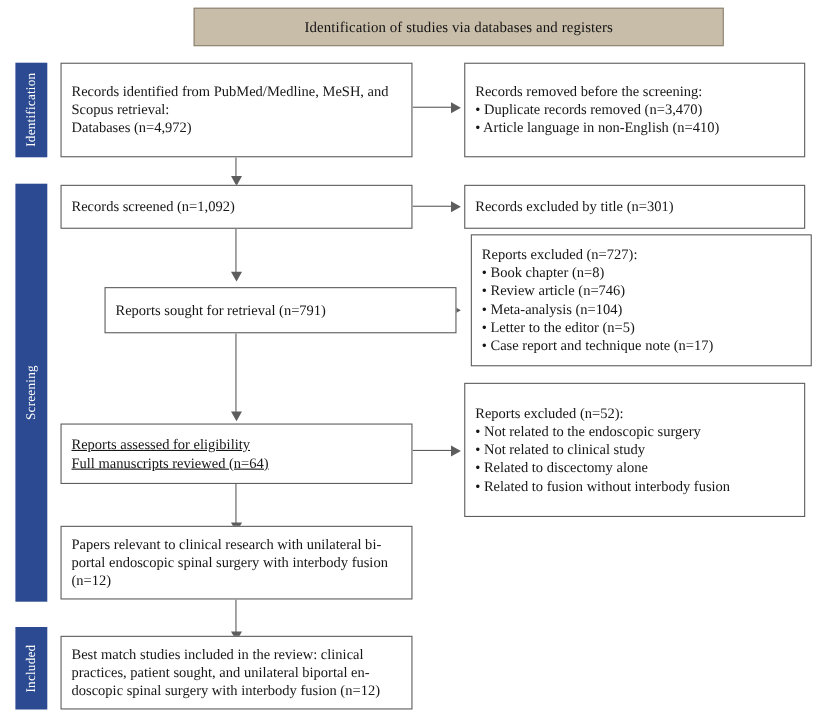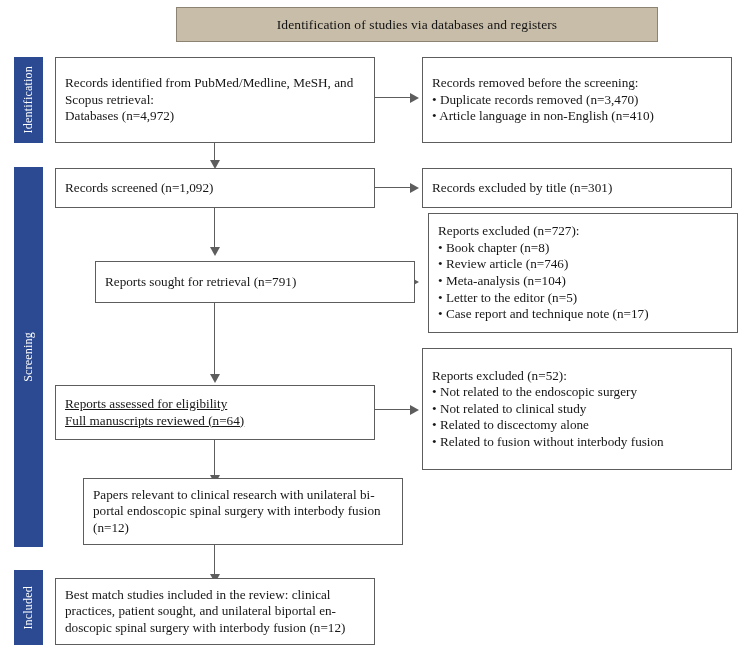--- a/index.html
+++ b/index.html
@@ -165,21 +165,21 @@
 
   <div class="box" style="left:55px; top:261px; width:320px; height:42px;margin-left:40px;">
     <div class="line">Reports sought for retrieval (n=791)</div>
   </div>
 
   <div class="box" style="left:55px; top:385px; width:320px; height:55px;text-decoration:underline;">
     <div class="line">Reports assessed for eligibility</div>
     <div class="line">Full manuscripts reviewed (n=64)</div>
   </div>
 
-  <div class="box" style="left:55px; top:478px; width:320px; height:67px;margin-left:28px;">
+  <div class="box" style="left:55px; top:478px; width:320px; height:67px;">
     <div class="line">Papers relevant to clinical research with unilateral bi-</div>
     <div class="line ind">portal endoscopic spinal surgery with interbody fusion</div>
     <div class="line ind">(n=12)</div>
   </div>
 
   <div class="box" style="left:55px; top:578px; width:320px; height:67px;">
     <div class="line">Best match studies included in the review: clinical</div>
     <div class="line ind">practices, patient sought, and unilateral biportal en-</div>
     <div class="line ind">doscopic spinal surgery with interbody fusion (n=12)</div>
   </div>

